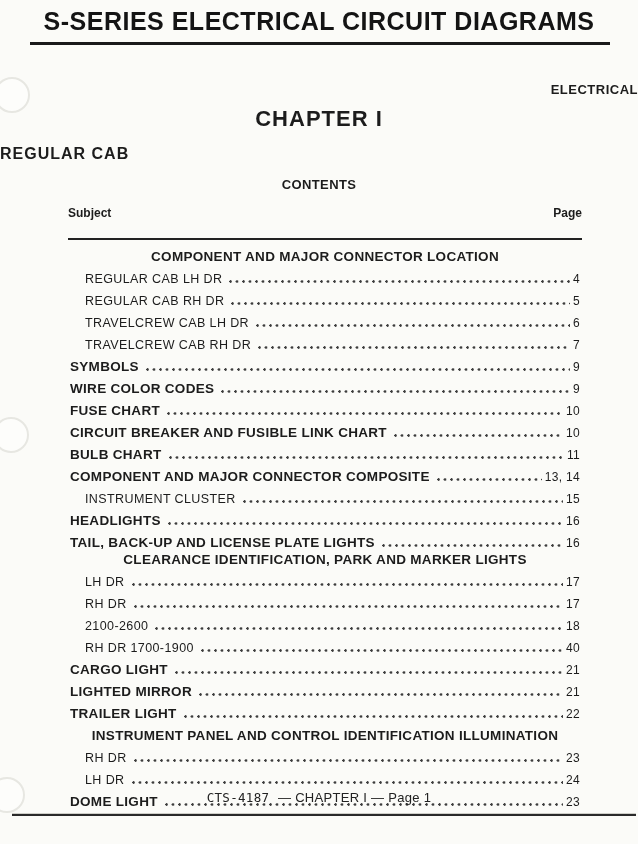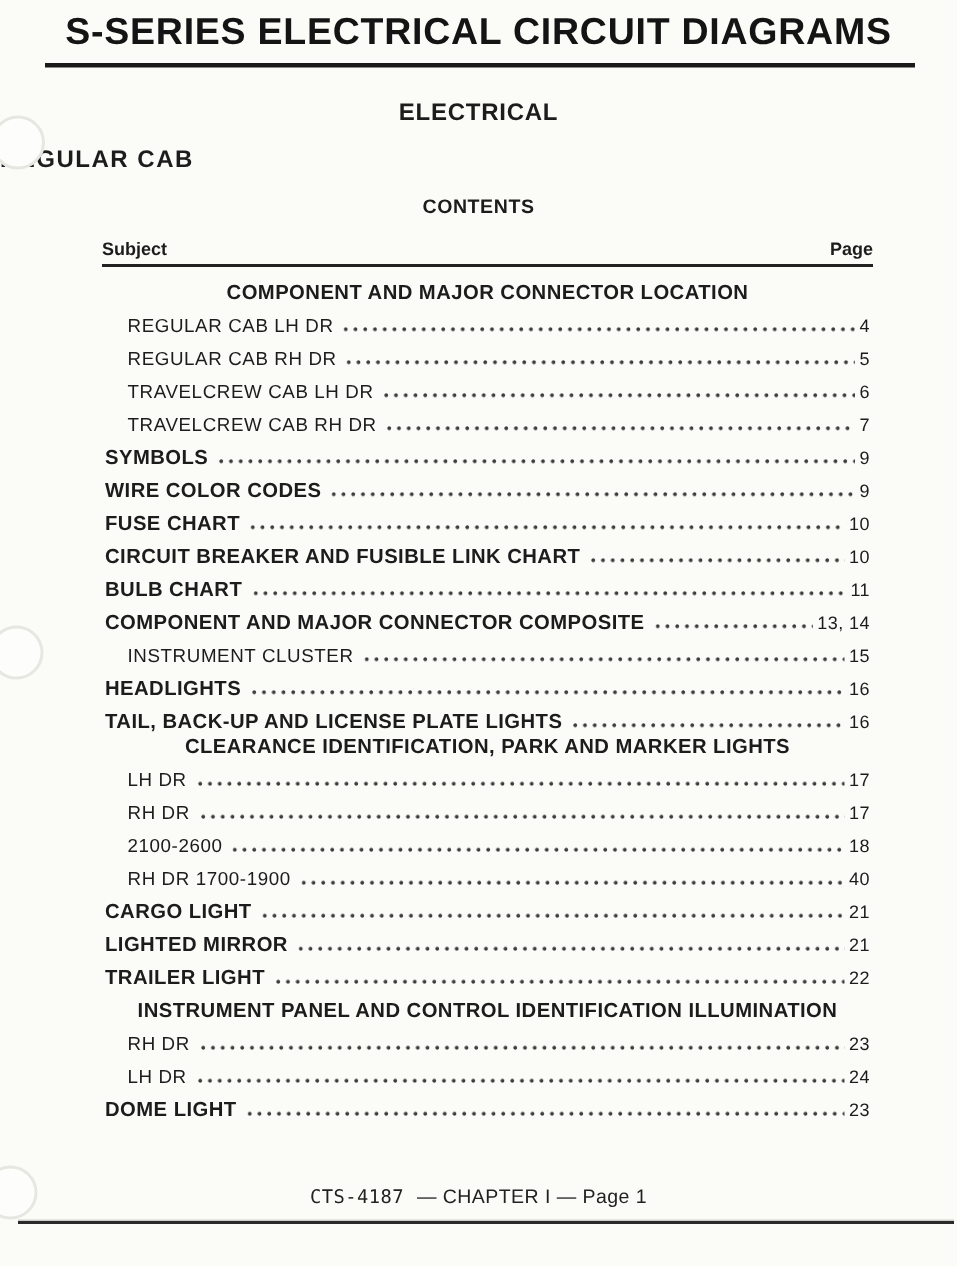--- a/index.html
+++ b/index.html
@@ -9,27 +9,27 @@
   
   .punch{position:absolute;width:36px;height:36px;border-radius:50%;border:2px solid #e7e7e2;background:#fdfdfb;box-sizing:border-box;}
   .punch.p1{left:-6px;top:77px;}
   .punch.p2{left:-7px;top:417px;}
   .punch.p3{left:-11px;top:777px;}
 
   
   .doc-title{margin-top:7px;text-align:center;font-size:25px;font-weight:bold;letter-spacing:.5px;color:#141414;}
   .title-rule{height:3px;background:#1a1a1a;margin:6px 28px 0 30px;}
 
-  .h-electrical{margin-top:22px;text-align:center;font-size:16px;font-weight:bold;letter-spacing:.5px;}
+  .h-electrical{margin-top:37px;text-align:right;font-size:13px;font-weight:bold;letter-spacing:.5px;}
   .h-chapter{margin-top:9px;text-align:center;font-size:22px;font-weight:bold;letter-spacing:1px;}
   .h-cab{margin-top:13px;text-align:left;font-size:16px;font-weight:bold;letter-spacing:1px;}
   .h-contents{margin-top:14px;text-align:center;font-size:13px;font-weight:bold;letter-spacing:.4px;}
 
   
-  .toc-head{margin:14px 56px 0 68px;display:flex;justify-content:space-between;align-items:flex-end;font-size:12px;font-weight:bold;border-bottom:2px solid #222;padding-bottom:3px;}
+  .toc-head{margin:14px 56px 0 68px;display:flex;justify-content:space-between;align-items:flex-end;font-size:12px;font-weight:bold;border-bottom:2px solid #222;padding-bottom:18px;}
   .toc{margin:5px 58px 0 70px;}
   .row{display:flex;align-items:flex-end;height:22px;box-sizing:border-box;padding-bottom:3px;justify-content:center;}
   .row.tight{height:17px;}
   .row .lbl{white-space:nowrap;}
   .row.main .lbl{font-size:13.5px;font-weight:bold;letter-spacing:.3px;}
   .row.sub{padding-left:15px;}
   .row.sub .lbl{font-size:12.5px;letter-spacing:.4px;}
   .leader{flex:1 1 auto;height:3px;margin:0 3px 3px 7px;background-image:radial-gradient(circle at 1.5px 1.5px,#3d3d3d 1.05px,transparent 1.5px);background-size:6.5px 3px;background-repeat:repeat-x;}
   .pg{font-size:12px;letter-spacing:.3px;white-space:nowrap;}
 
@@ -45,20 +45,21 @@
 <div class="page">
 
   <div class="punch p1"></div>
   <div class="punch p2"></div>
   <div class="punch p3"></div>
 
   <div class="doc-title">S-SERIES ELECTRICAL CIRCUIT DIAGRAMS</div>
   <div class="title-rule"></div>
 
   <div class="h-electrical">ELECTRICAL</div>
+  <div class="h-chapter">CHAPTER I</div>
   <div class="h-cab">REGULAR CAB</div>
   <div class="h-contents">CONTENTS</div>
 
   <div class="toc-head">
     <span>Subject</span>
     <span>Page</span>
   </div>
 
   <div class="toc">
 

